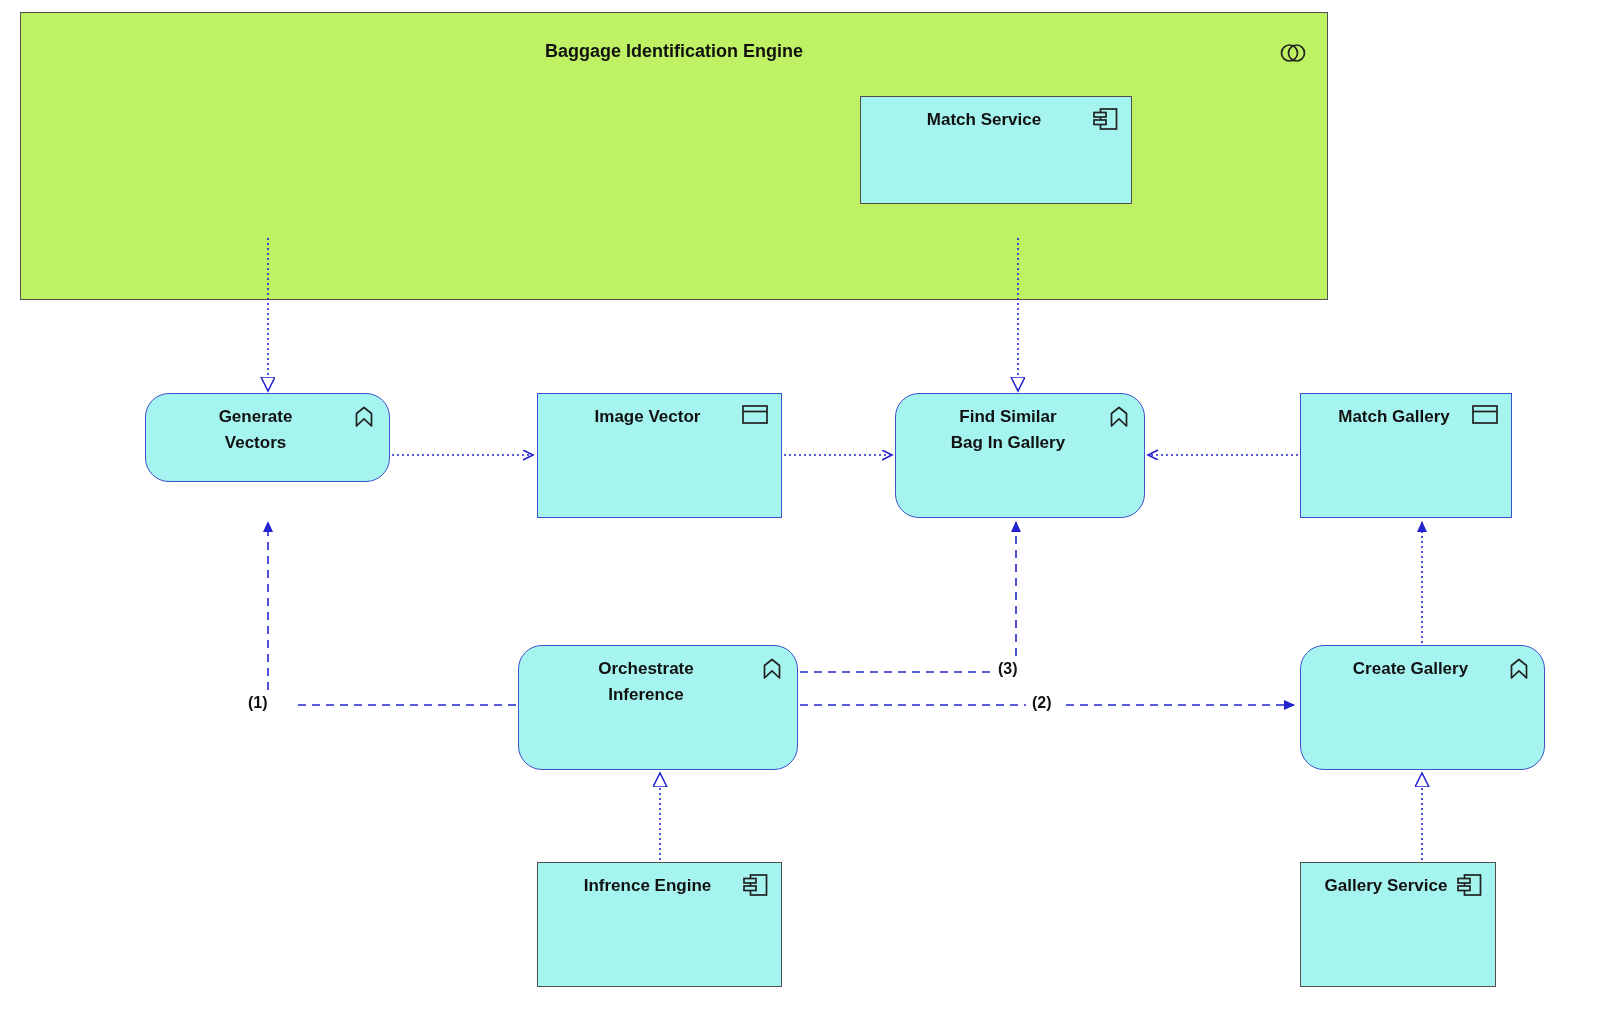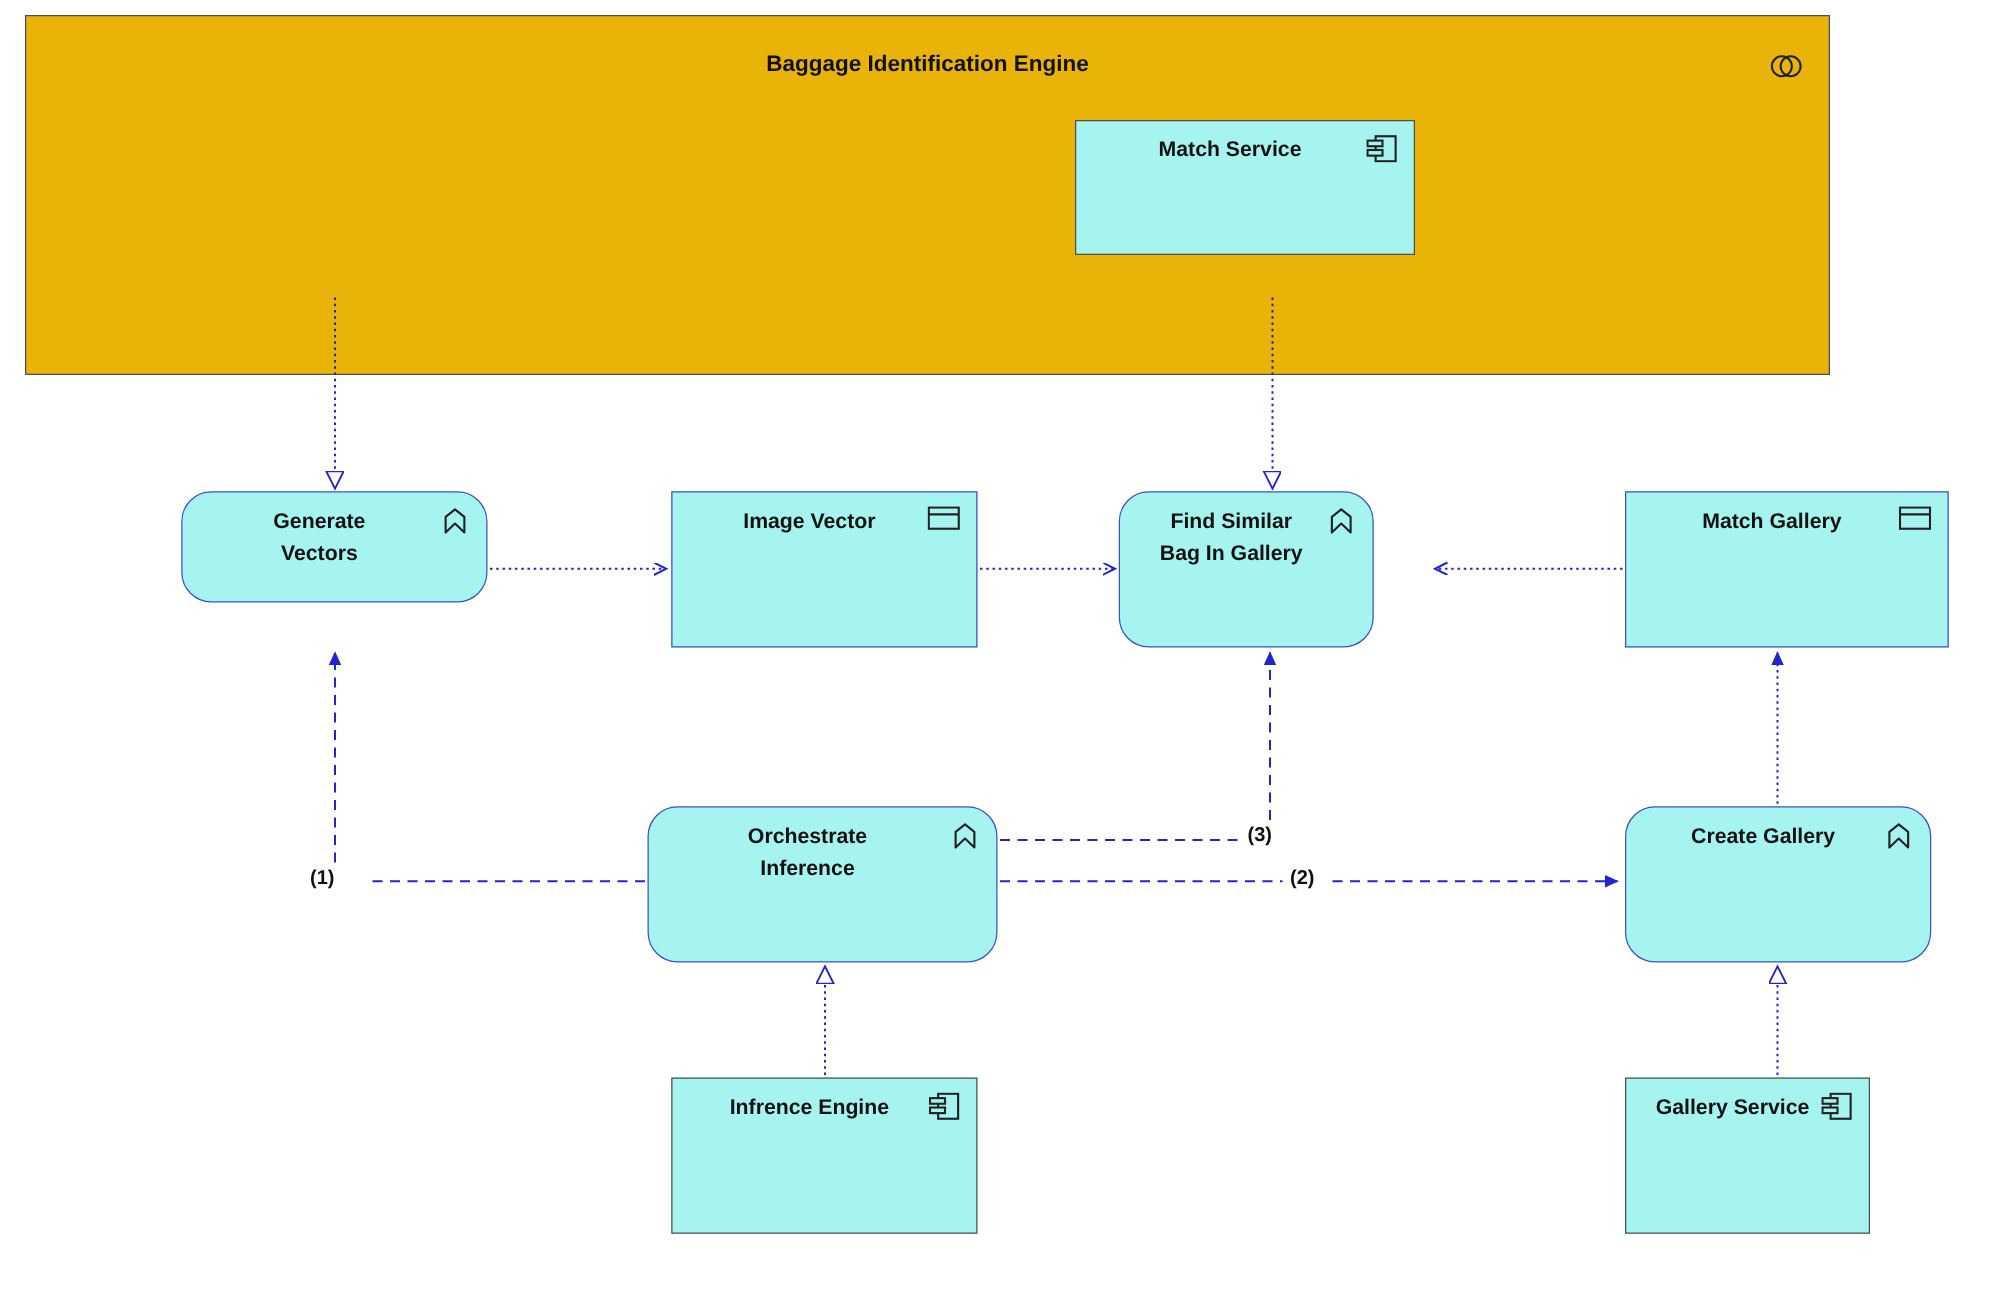--- a/index.html
+++ b/index.html
@@ -10,22 +10,22 @@
     position: relative;
     width: 1610px;
     height: 1032px;
     background: #ffffff;
     overflow: hidden;
   }
 
   .container-box {
     position: absolute;
     left: 20px; top: 12px;
-    width: 1444px; height: 288px;
-    background: #eab308;
+    width: 1308px; height: 288px;
+    background: #bef264;
     border: 1.5px solid #4f4f4f;
     z-index: 1;
   }
   .container-title {
     text-align: center;
     font-weight: bold;
     font-size: 18px;
     padding-top: 28px;
     color: #111;
   }
@@ -112,31 +112,31 @@
   <div class="node" style="left:537px;top:393px;width:245px;height:125px">
     <span class="label">Image Vector</span>
     <span class="icon">
       <svg width="26" height="19" viewBox="0 0 26 19">
         <rect x="1" y="1" width="24" height="17" fill="none" stroke="#222" stroke-width="1.7"></rect>
         <line x1="1" y1="6.5" x2="25" y2="6.5" stroke="#222" stroke-width="1.7"></line>
       </svg>
     </span>
   </div>
 
-  <div class="node rounded" style="left:895px;top:393px;width:204px;height:125px">
+  <div class="node rounded" style="left:895px;top:393px;width:250px;height:125px">
     <span class="label">Find Similar
 Bag In Gallery</span>
     <span class="icon">
       <svg width="24" height="24" viewBox="0 0 24 24">
         <path d="M4.5 21 V8.5 L12 2.5 L19.5 8.5 V21 L12 13.8 Z" fill="none" stroke="#222" stroke-width="1.7" stroke-linejoin="round"></path>
       </svg>
     </span>
   </div>
 
-  <div class="node" style="left:1300px;top:393px;width:259px;height:125px">
+  <div class="node" style="left:1300px;top:393px;width:212px;height:125px">
     <span class="label">Match Gallery</span>
     <span class="icon">
       <svg width="26" height="19" viewBox="0 0 26 19">
         <rect x="1" y="1" width="24" height="17" fill="none" stroke="#222" stroke-width="1.7"></rect>
         <line x1="1" y1="6.5" x2="25" y2="6.5" stroke="#222" stroke-width="1.7"></line>
       </svg>
     </span>
   </div>
 
   <div class="node rounded" style="left:518px;top:645px;width:280px;height:125px">

